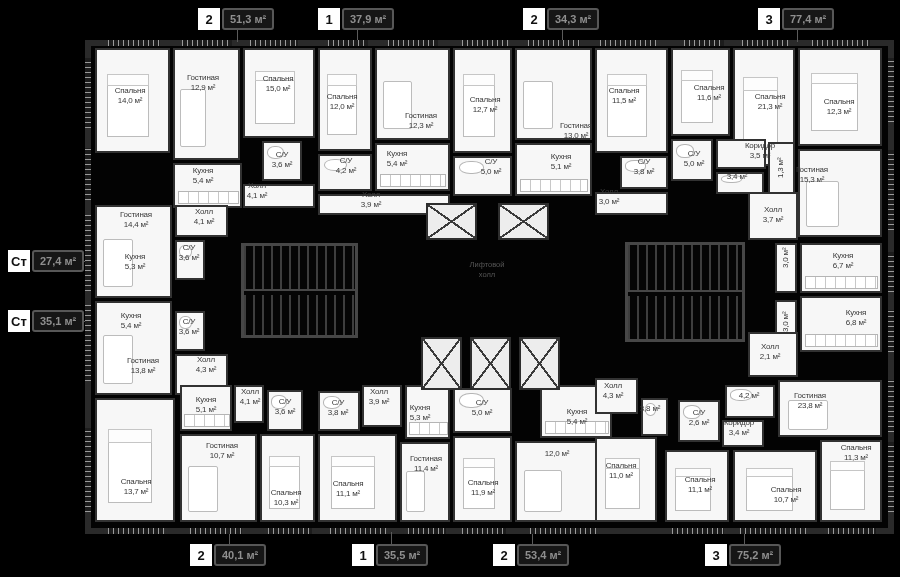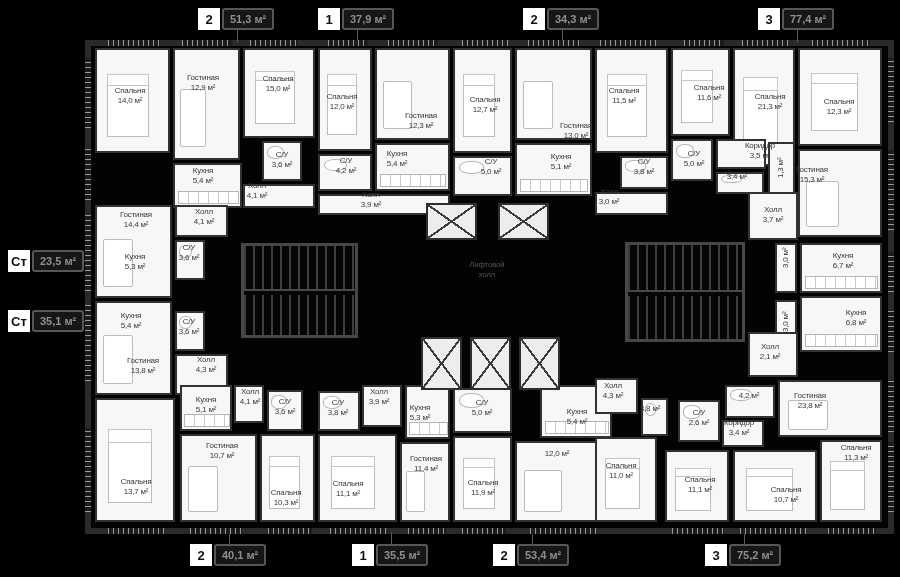--- a/index.html
+++ b/index.html
@@ -446,21 +446,21 @@
       <div class="area">53,4 м²</div>
     </div>
     <div class="conn" style="left: 532px; top: 532px; width: 1px; height: 12px;"></div>
     <div class="badge" style="left: 705px; top: 544px;">
       <div class="num">3</div>
       <div class="area">75,2 м²</div>
     </div>
     <div class="conn" style="left: 744px; top: 532px; width: 1px; height: 12px;"></div>
     <div class="badge" style="left: 8px; top: 250px;">
       <div class="num">Ст</div>
-      <div class="area">23,5 м²</div>
+      <div class="area">27,4 м²</div>
     </div>
     <div class="conn" style="left: 72px; top: 261px; width: 14px; height: 1px;"></div>
     <div class="badge" style="left: 8px; top: 310px;">
       <div class="num">Ст</div>
       <div class="area">35,1 м²</div>
     </div>
     <div class="conn" style="left: 72px; top: 321px; width: 14px; height: 1px;"></div>
   </div>
 
 </body></html>

